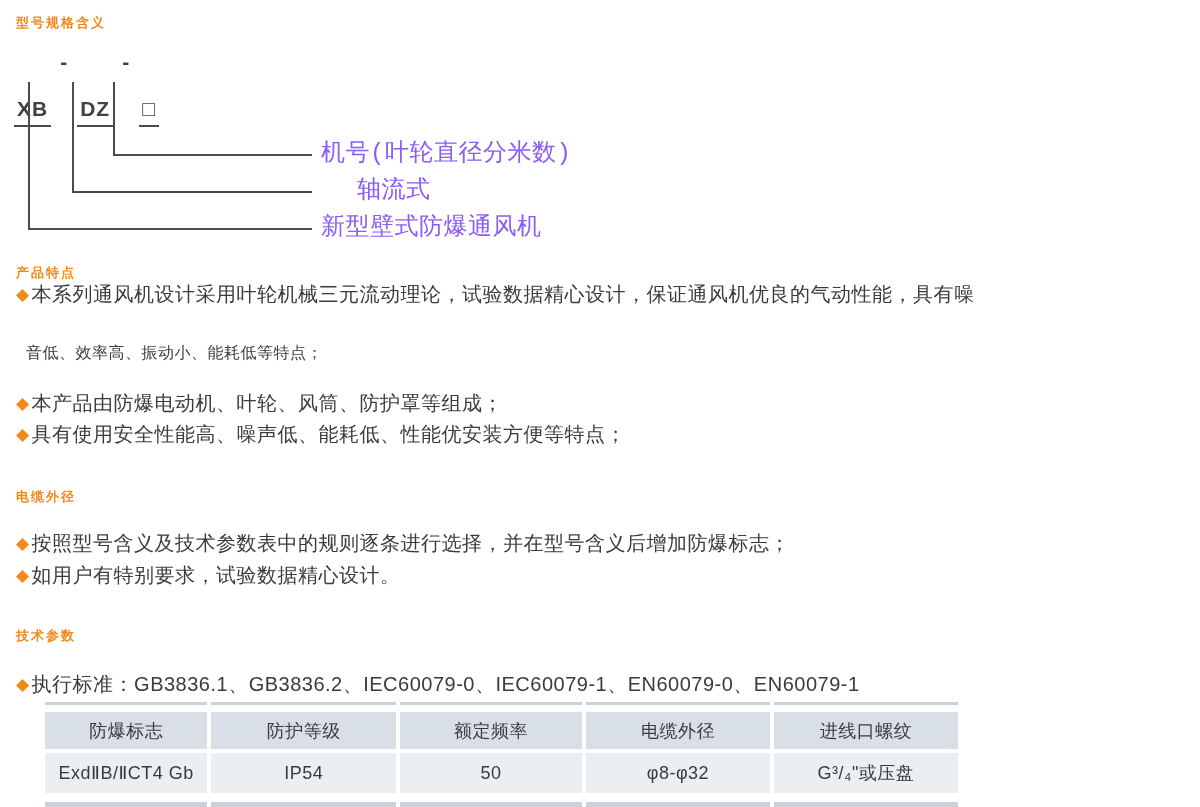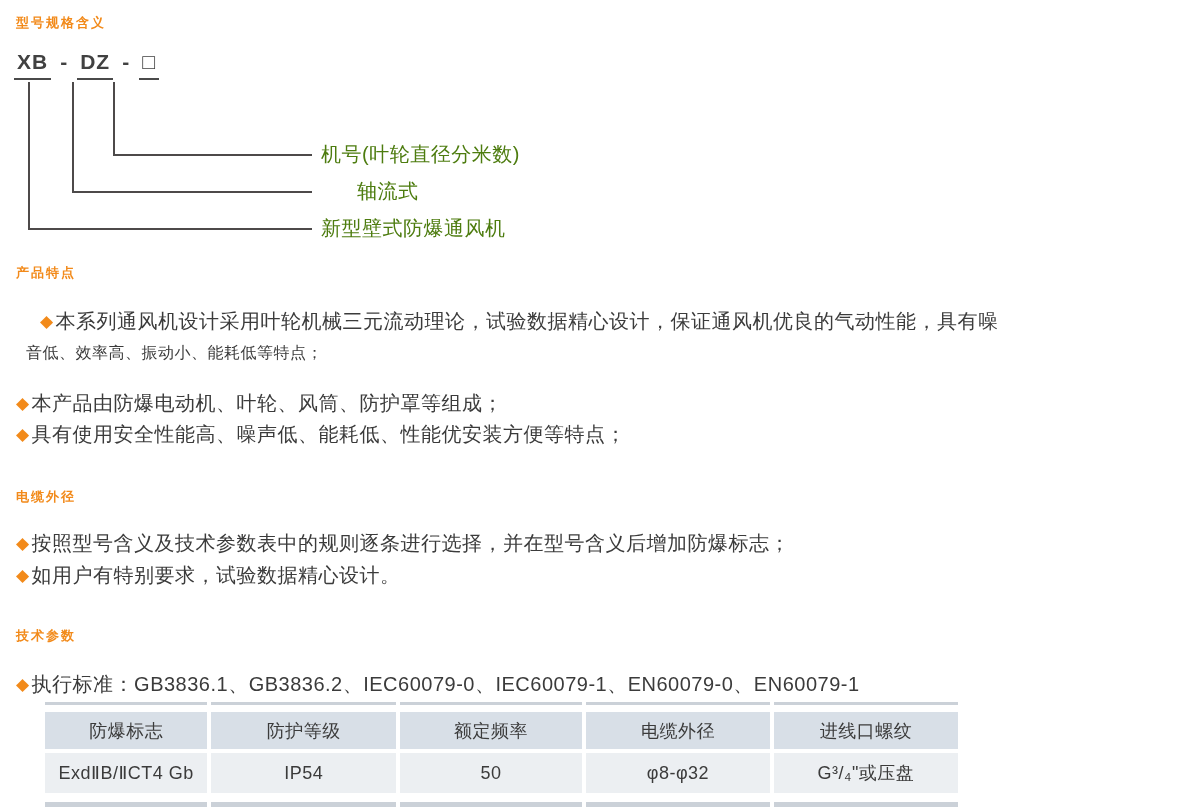--- a/index.html
+++ b/index.html
@@ -9,27 +9,27 @@
   }
   .sec-heading{
     position:absolute;left:16px;font-size:13px;font-weight:bold;color:#f28a1a;
     letter-spacing:2px;line-height:22px;
   }
   
   .model-code{
     position:absolute;left:14px;top:50px;display:flex;align-items:flex-start;gap:9px;
     font-size:21px;font-weight:600;color:#414141;letter-spacing:1px;
   }
-  .code-token{display:inline-block;border-bottom:2px solid #4a4a4a;padding:0 3px 4px 3px;}
+  .code-token{display:inline-block;border-bottom:2px solid #4a4a4a;padding:0 3px 4px 3px;margin-top:47px;}
   .code-sep{padding-bottom:4px;}
   .conn{position:absolute;border-left:2px solid #4d4a4a;border-bottom:2px solid #4d4a4a;}
   .conn1{left:28px;top:82px;width:282px;height:146px;}
   .conn2{left:72px;top:82px;width:238px;height:109px;}
   .conn3{left:113px;top:82px;width:197px;height:72px;}
-  .diagram-label{position:absolute;left:321px;font-size:20px;color:#4d7c0f;line-height:24px;letter-spacing:0.5px;}
+  .diagram-label{position:absolute;left:321px;font-size:24px;color:#8b5cf6;line-height:24px;letter-spacing:0.5px;font-family:Liberation Mono, monospace;}
   
   .bullet{position:absolute;left:16px;font-size:20px;line-height:25px;letter-spacing:0.5px;color:#3b3b3b;white-space:nowrap;}
   .bullet .dm{color:#f28a1a;font-size:17px;margin-right:2px;vertical-align:1px;}
   .cont-line{position:absolute;left:26px;font-size:16px;line-height:25px;letter-spacing:0.5px;color:#3b3b3b;white-space:nowrap;}
   
   .tech-table{position:absolute;left:45px;top:702px;width:913px;}
   .t-row{display:grid;grid-template-columns:203fr 231fr 227fr 230fr 230fr;column-gap:4px;}
   .t-line{height:3px;}
   .t-line .seg{background:#cbd1d8;}
   .t-head{height:37px;margin-top:7px;}
@@ -57,21 +57,21 @@
   <div class="conn conn1"></div>
   <div class="conn conn2"></div>
   <div class="conn conn3"></div>
 
   <div class="diagram-label" style="top:142px;">机号(叶轮直径分米数)</div>
   <div class="diagram-label" style="top:179px;margin-left:36px;">轴流式</div>
   <div class="diagram-label" style="top:216px;">新型壁式防爆通风机</div>
 
   <div class="sec-heading" style="top:262px;">产品特点</div>
 
-  <div class="bullet" style="top:309px;margin-left:24px;">
+  <div class="bullet" style="top:282px;">
     <span class="dm">◆</span><span>本系列通风机设计采用叶轮机械三元流动理论，试验数据精心设计，保证通风机优良的气动性能，具有噪</span>
   </div>
   <div class="cont-line" style="top:340px;">音低、效率高、振动小、能耗低等特点；</div>
   <div class="bullet" style="top:381px;margin-top:10px;">
     <span class="dm">◆</span><span>本产品由防爆电动机、叶轮、风筒、防护罩等组成；</span>
   </div>
   <div class="bullet" style="top:422px;">
     <span class="dm">◆</span><span>具有使用安全性能高、噪声低、能耗低、性能优安装方便等特点；</span>
   </div>
 

